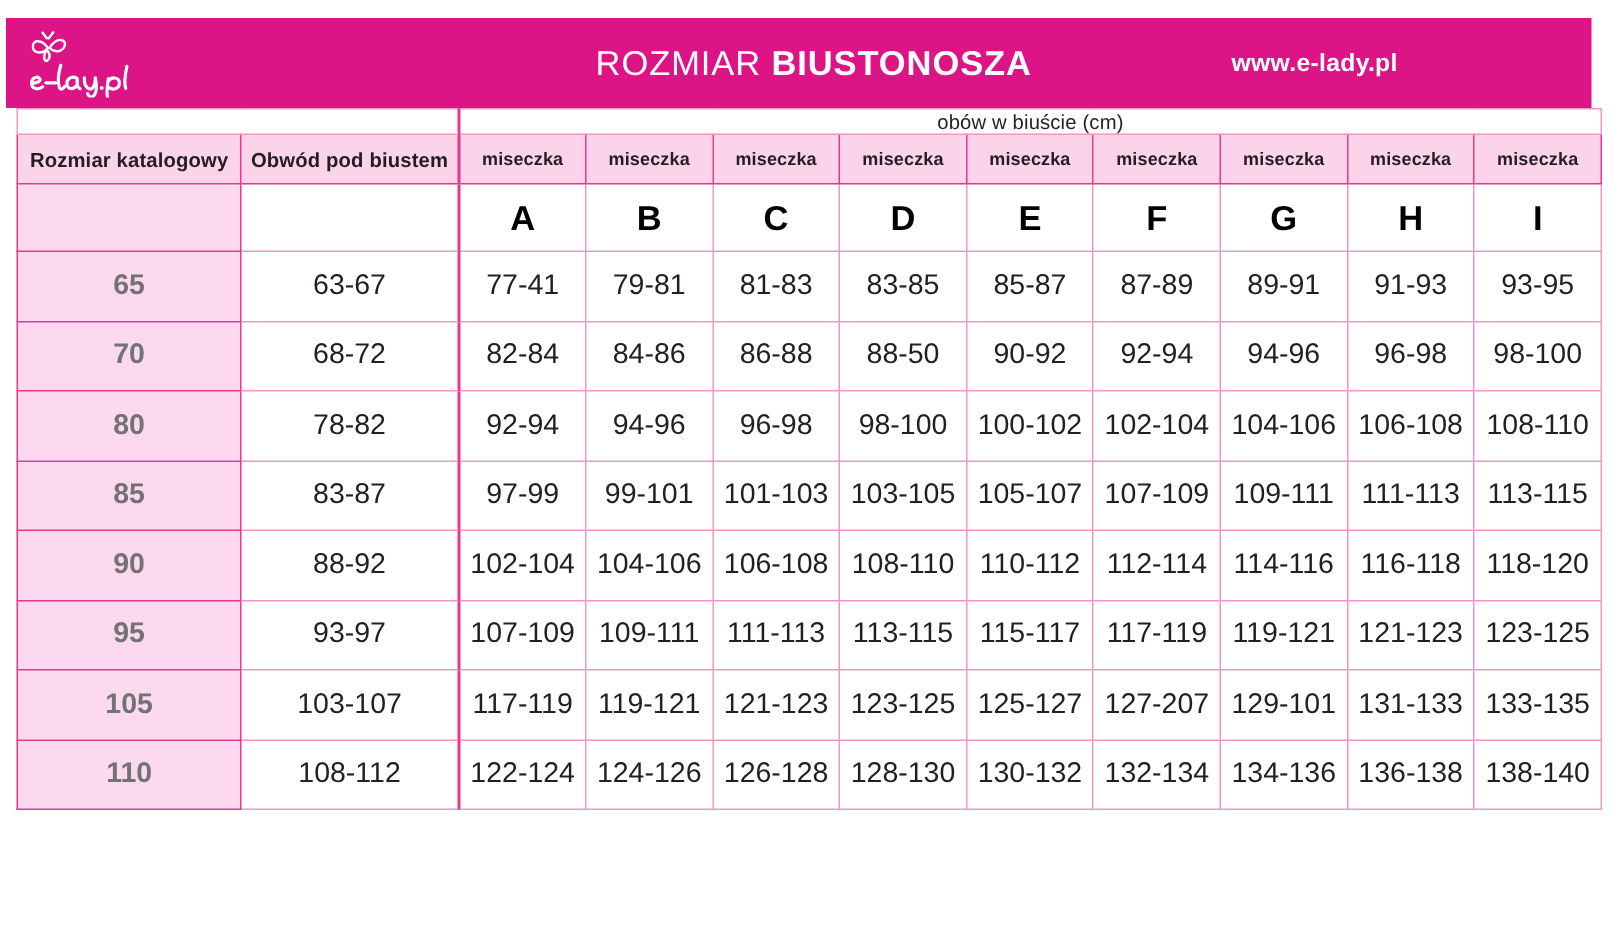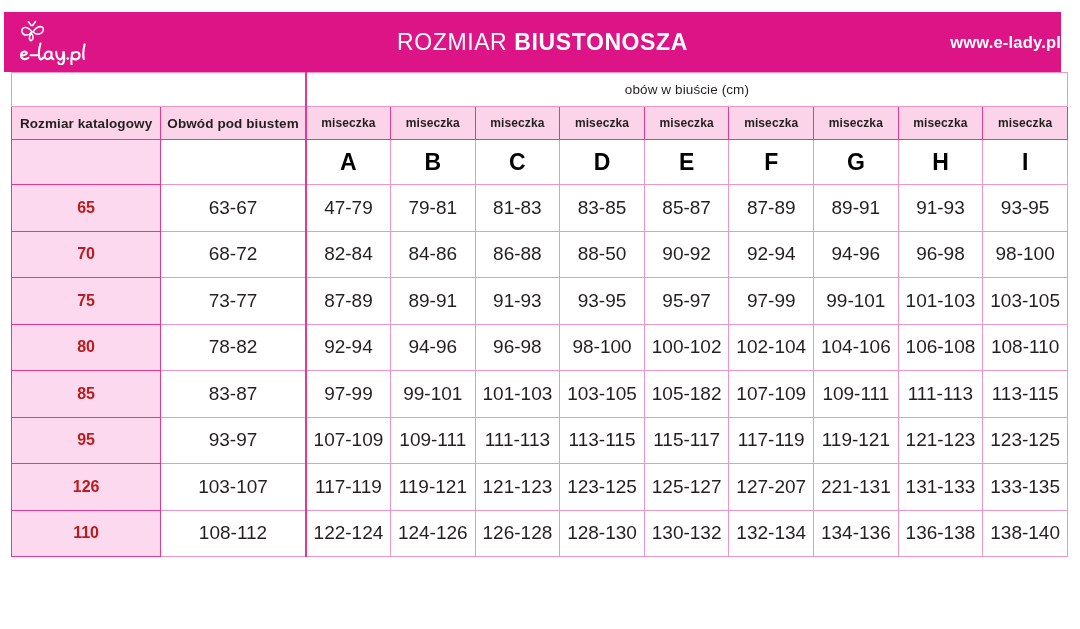--- a/index.html
+++ b/index.html
@@ -58,21 +58,21 @@
     letter-spacing: 0.6px;
     white-space: nowrap;
     padding-left: 30px;
   }
   .banner-title .thin { font-weight: 400; }
   .banner-title .bold { font-weight: 700; }
 
   .banner-url {
     width: 240px;
     flex: 0 0 240px;
-    text-align: right;
+    text-align: left;
     color: #ffffff;
     font-size: 16.5px;
     font-weight: 700;
     letter-spacing: 0.2px;
     white-space: nowrap;
   }
 
   
   .tbl {
     position: absolute;
@@ -92,21 +92,21 @@
     font-weight: 400;
     color: #231f20;
   }
 
   
   col.c-cat  { width: 149px; }
   col.c-und  { width: 145px; }
   col.c-cup  { width: 84.5px; }
 
   
-  .row-group td { height: 34px; }
+  .row-group td { height: 17px; }
   .cell-blank-pair {
     background: #ffffff;
     border-right: 2px solid #e4398c;
   }
   .cell-group {
     background: #ffffff;
     font-size: 13.5px;
     font-weight: 700;
     color: #231f20;
     letter-spacing: 0.1px;
@@ -138,23 +138,23 @@
     background: #ffffff;
     font-size: 23px;
     font-weight: 700;
     color: #000000;
   }
 
   
   .row-data td { height: 46.5px; font-size: 19px; color: #231f20; }
   .row-data td.d-cat {
     background: #fcd9ee;
-    font-size: 16px;
-    font-weight: 700;
-    color: #b91c1c;
+    font-size: 19px;
+    font-weight: 700;
+    color: #737373;
     border-color: #e4398c;
   }
   .row-data td.d-und { background: #ffffff; margin-left: 28px; }
   .row-data td.d-cup { background: #ffffff; }
 
   
   .sep-right { border-right: 2px solid #e4398c !important; }
 </style>
 </head>
 <body>
@@ -243,21 +243,21 @@
         <td class="lt-cup">E</td>
         <td class="lt-cup">F</td>
         <td class="lt-cup">G</td>
         <td class="lt-cup">H</td>
         <td class="lt-cup">I</td>
       </tr>
 
       <tr class="row-data">
         <td class="d-cat">65</td>
         <td class="d-und sep-right">63-67</td>
-        <td class="d-cup">47-79</td>
+        <td class="d-cup">77-41</td>
         <td class="d-cup">79-81</td>
         <td class="d-cup">81-83</td>
         <td class="d-cup">83-85</td>
         <td class="d-cup">85-87</td>
         <td class="d-cup">87-89</td>
         <td class="d-cup">89-91</td>
         <td class="d-cup">91-93</td>
         <td class="d-cup">93-95</td>
       </tr>
 
@@ -268,33 +268,20 @@
         <td class="d-cup">84-86</td>
         <td class="d-cup">86-88</td>
         <td class="d-cup">88-50</td>
         <td class="d-cup">90-92</td>
         <td class="d-cup">92-94</td>
         <td class="d-cup">94-96</td>
         <td class="d-cup">96-98</td>
         <td class="d-cup">98-100</td>
       </tr>
 
-      <tr class="row-data">
-        <td class="d-cat">75</td>
-        <td class="d-und sep-right">73-77</td>
-        <td class="d-cup">87-89</td>
-        <td class="d-cup">89-91</td>
-        <td class="d-cup">91-93</td>
-        <td class="d-cup">93-95</td>
-        <td class="d-cup">95-97</td>
-        <td class="d-cup">97-99</td>
-        <td class="d-cup">99-101</td>
-        <td class="d-cup">101-103</td>
-        <td class="d-cup">103-105</td>
-      </tr>
 
       <tr class="row-data">
         <td class="d-cat">80</td>
         <td class="d-und sep-right">78-82</td>
         <td class="d-cup">92-94</td>
         <td class="d-cup">94-96</td>
         <td class="d-cup">96-98</td>
         <td class="d-cup">98-100</td>
         <td class="d-cup">100-102</td>
         <td class="d-cup">102-104</td>
@@ -303,53 +290,66 @@
         <td class="d-cup">108-110</td>
       </tr>
 
       <tr class="row-data">
         <td class="d-cat">85</td>
         <td class="d-und sep-right">83-87</td>
         <td class="d-cup">97-99</td>
         <td class="d-cup">99-101</td>
         <td class="d-cup">101-103</td>
         <td class="d-cup">103-105</td>
-        <td class="d-cup">105-182</td>
+        <td class="d-cup">105-107</td>
         <td class="d-cup">107-109</td>
         <td class="d-cup">109-111</td>
         <td class="d-cup">111-113</td>
         <td class="d-cup">113-115</td>
       </tr>
 
+      <tr class="row-data">
+        <td class="d-cat">90</td>
+        <td class="d-und sep-right">88-92</td>
+        <td class="d-cup">102-104</td>
+        <td class="d-cup">104-106</td>
+        <td class="d-cup">106-108</td>
+        <td class="d-cup">108-110</td>
+        <td class="d-cup">110-112</td>
+        <td class="d-cup">112-114</td>
+        <td class="d-cup">114-116</td>
+        <td class="d-cup">116-118</td>
+        <td class="d-cup">118-120</td>
+      </tr>
 
       <tr class="row-data">
         <td class="d-cat">95</td>
         <td class="d-und sep-right">93-97</td>
         <td class="d-cup">107-109</td>
         <td class="d-cup">109-111</td>
         <td class="d-cup">111-113</td>
         <td class="d-cup">113-115</td>
         <td class="d-cup">115-117</td>
         <td class="d-cup">117-119</td>
         <td class="d-cup">119-121</td>
         <td class="d-cup">121-123</td>
         <td class="d-cup">123-125</td>
       </tr>
 
 
       <tr class="row-data">
-        <td class="d-cat">126</td>
+        <td class="d-cat">105</td>
         <td class="d-und sep-right">103-107</td>
         <td class="d-cup">117-119</td>
         <td class="d-cup">119-121</td>
         <td class="d-cup">121-123</td>
         <td class="d-cup">123-125</td>
         <td class="d-cup">125-127</td>
         <td class="d-cup">127-207</td>
-        <td class="d-cup">221-131</td>
+        <td class="d-cup">129-101</td>
         <td class="d-cup">131-133</td>
         <td class="d-cup">133-135</td>
       </tr>
 
       <tr class="row-data">
         <td class="d-cat">110</td>
         <td class="d-und sep-right">108-112</td>
         <td class="d-cup">122-124</td>
         <td class="d-cup">124-126</td>
         <td class="d-cup">126-128</td>

